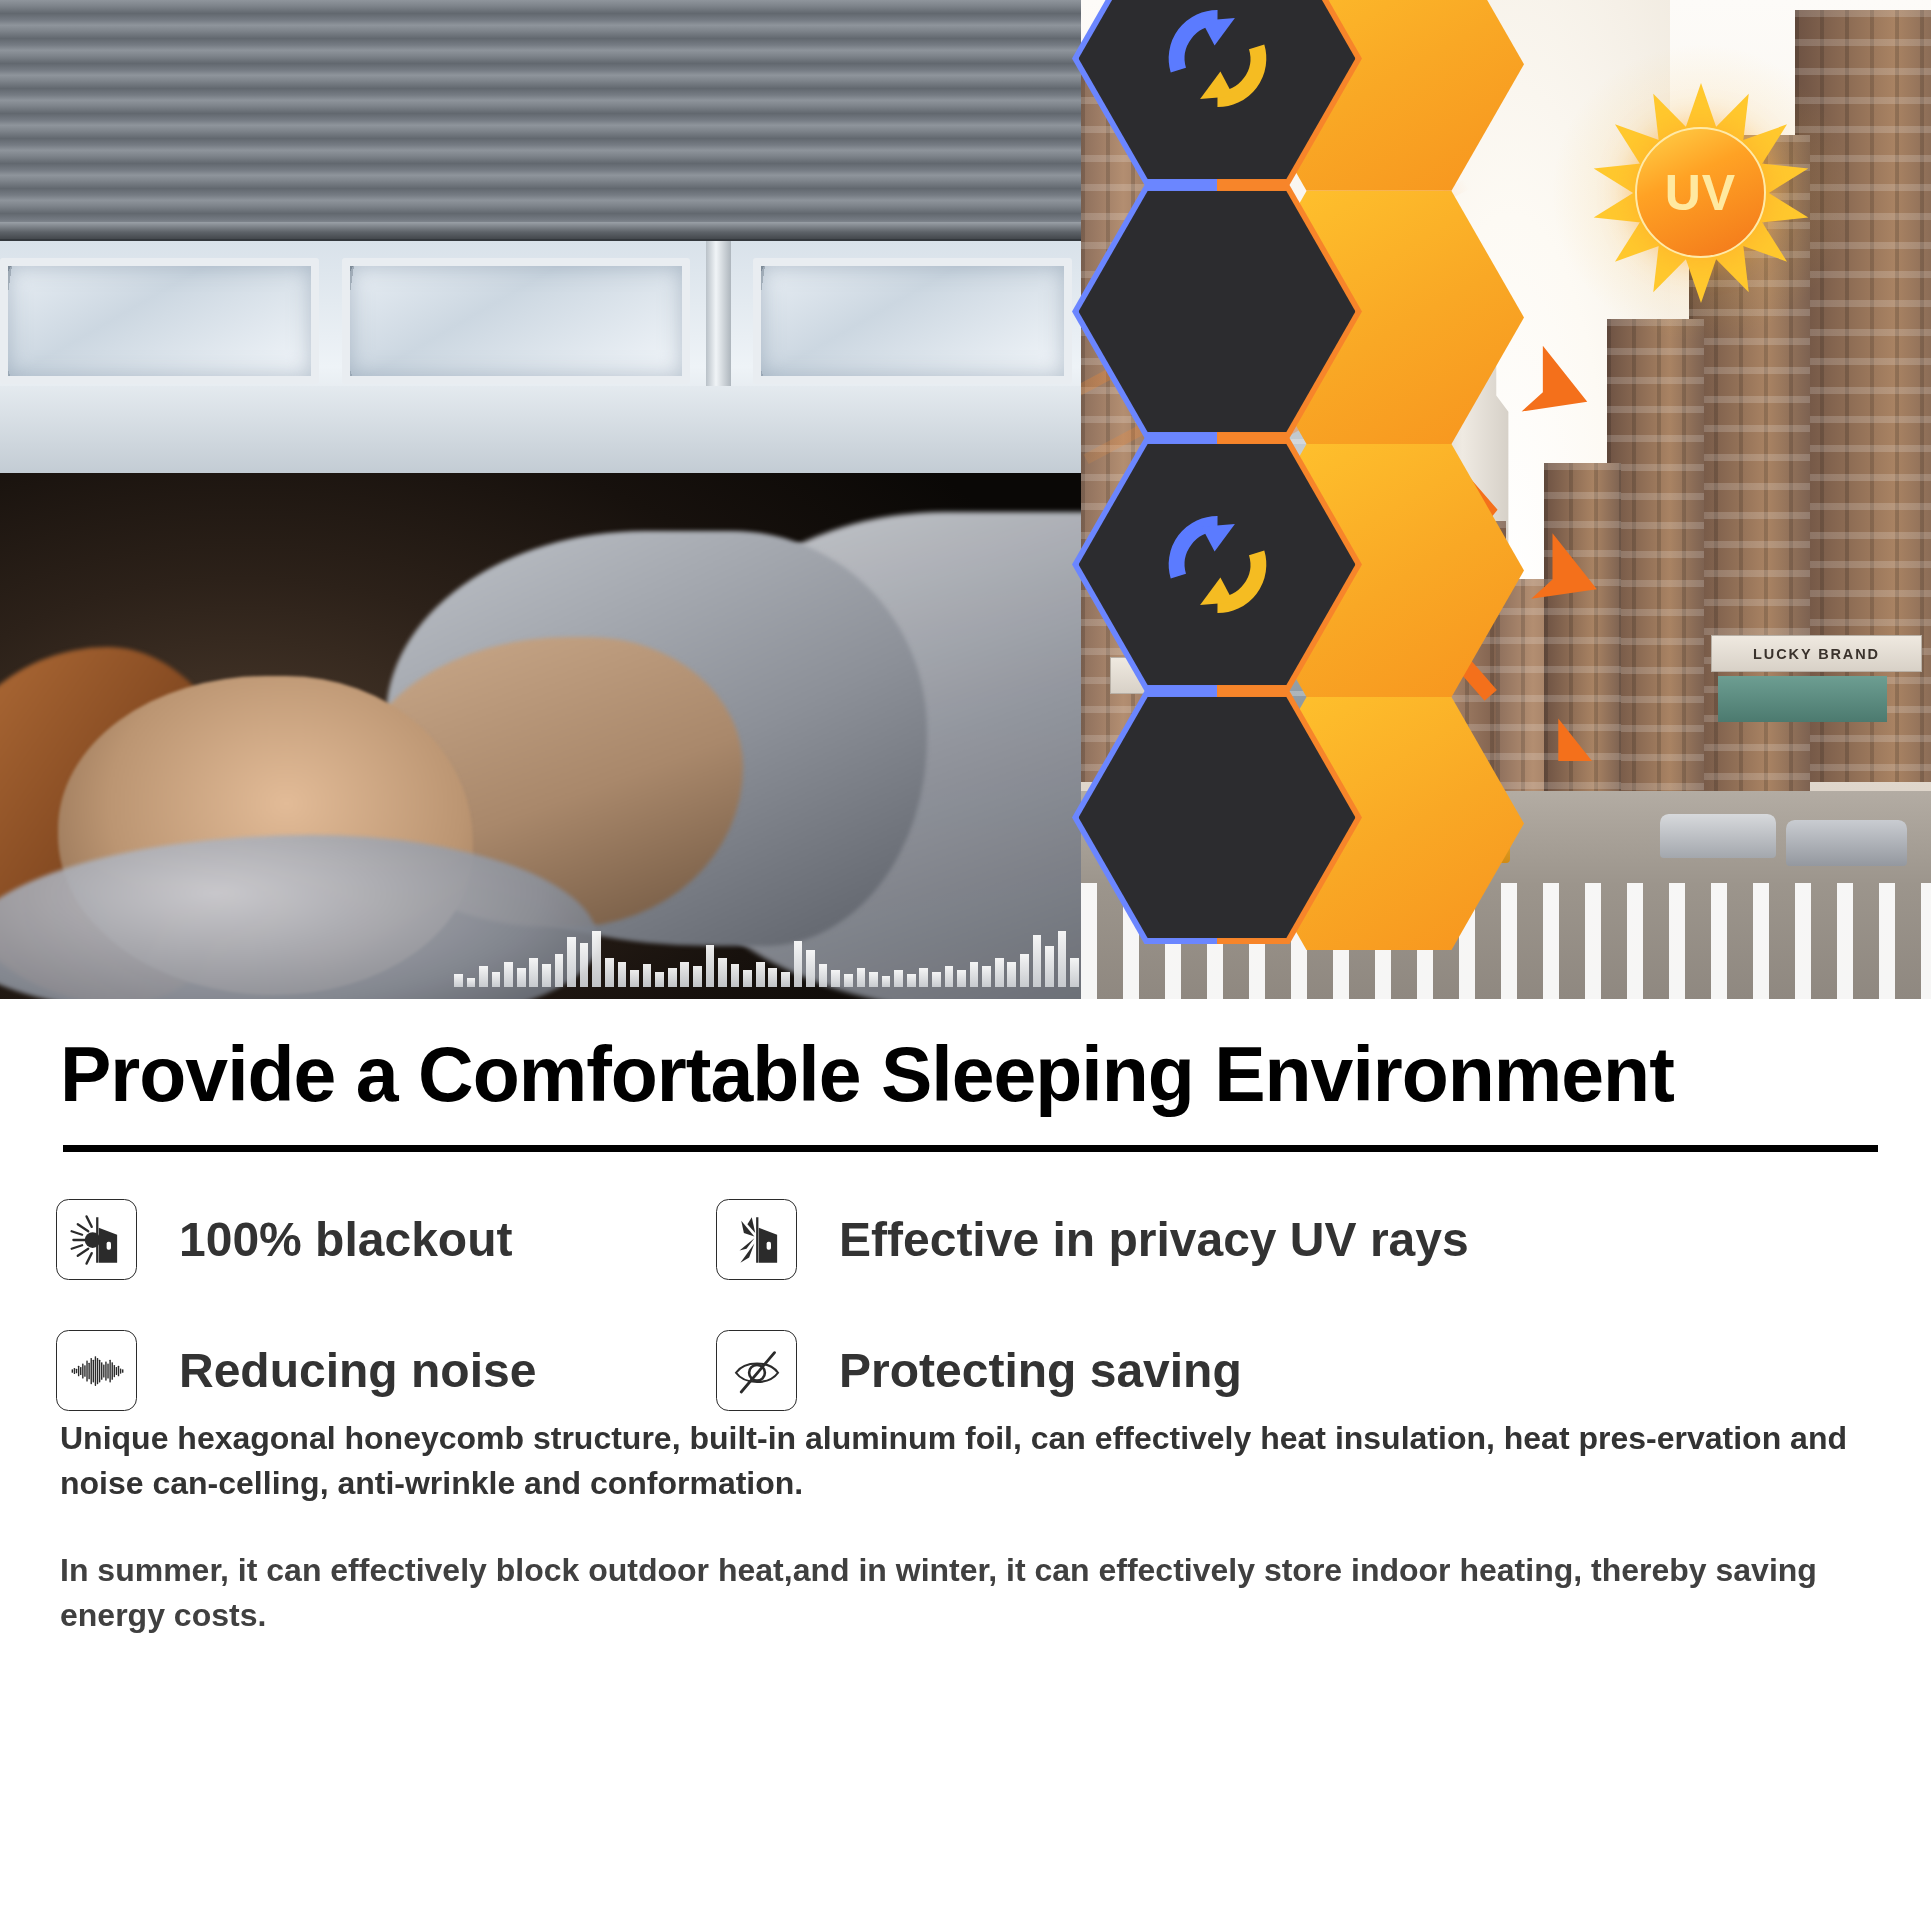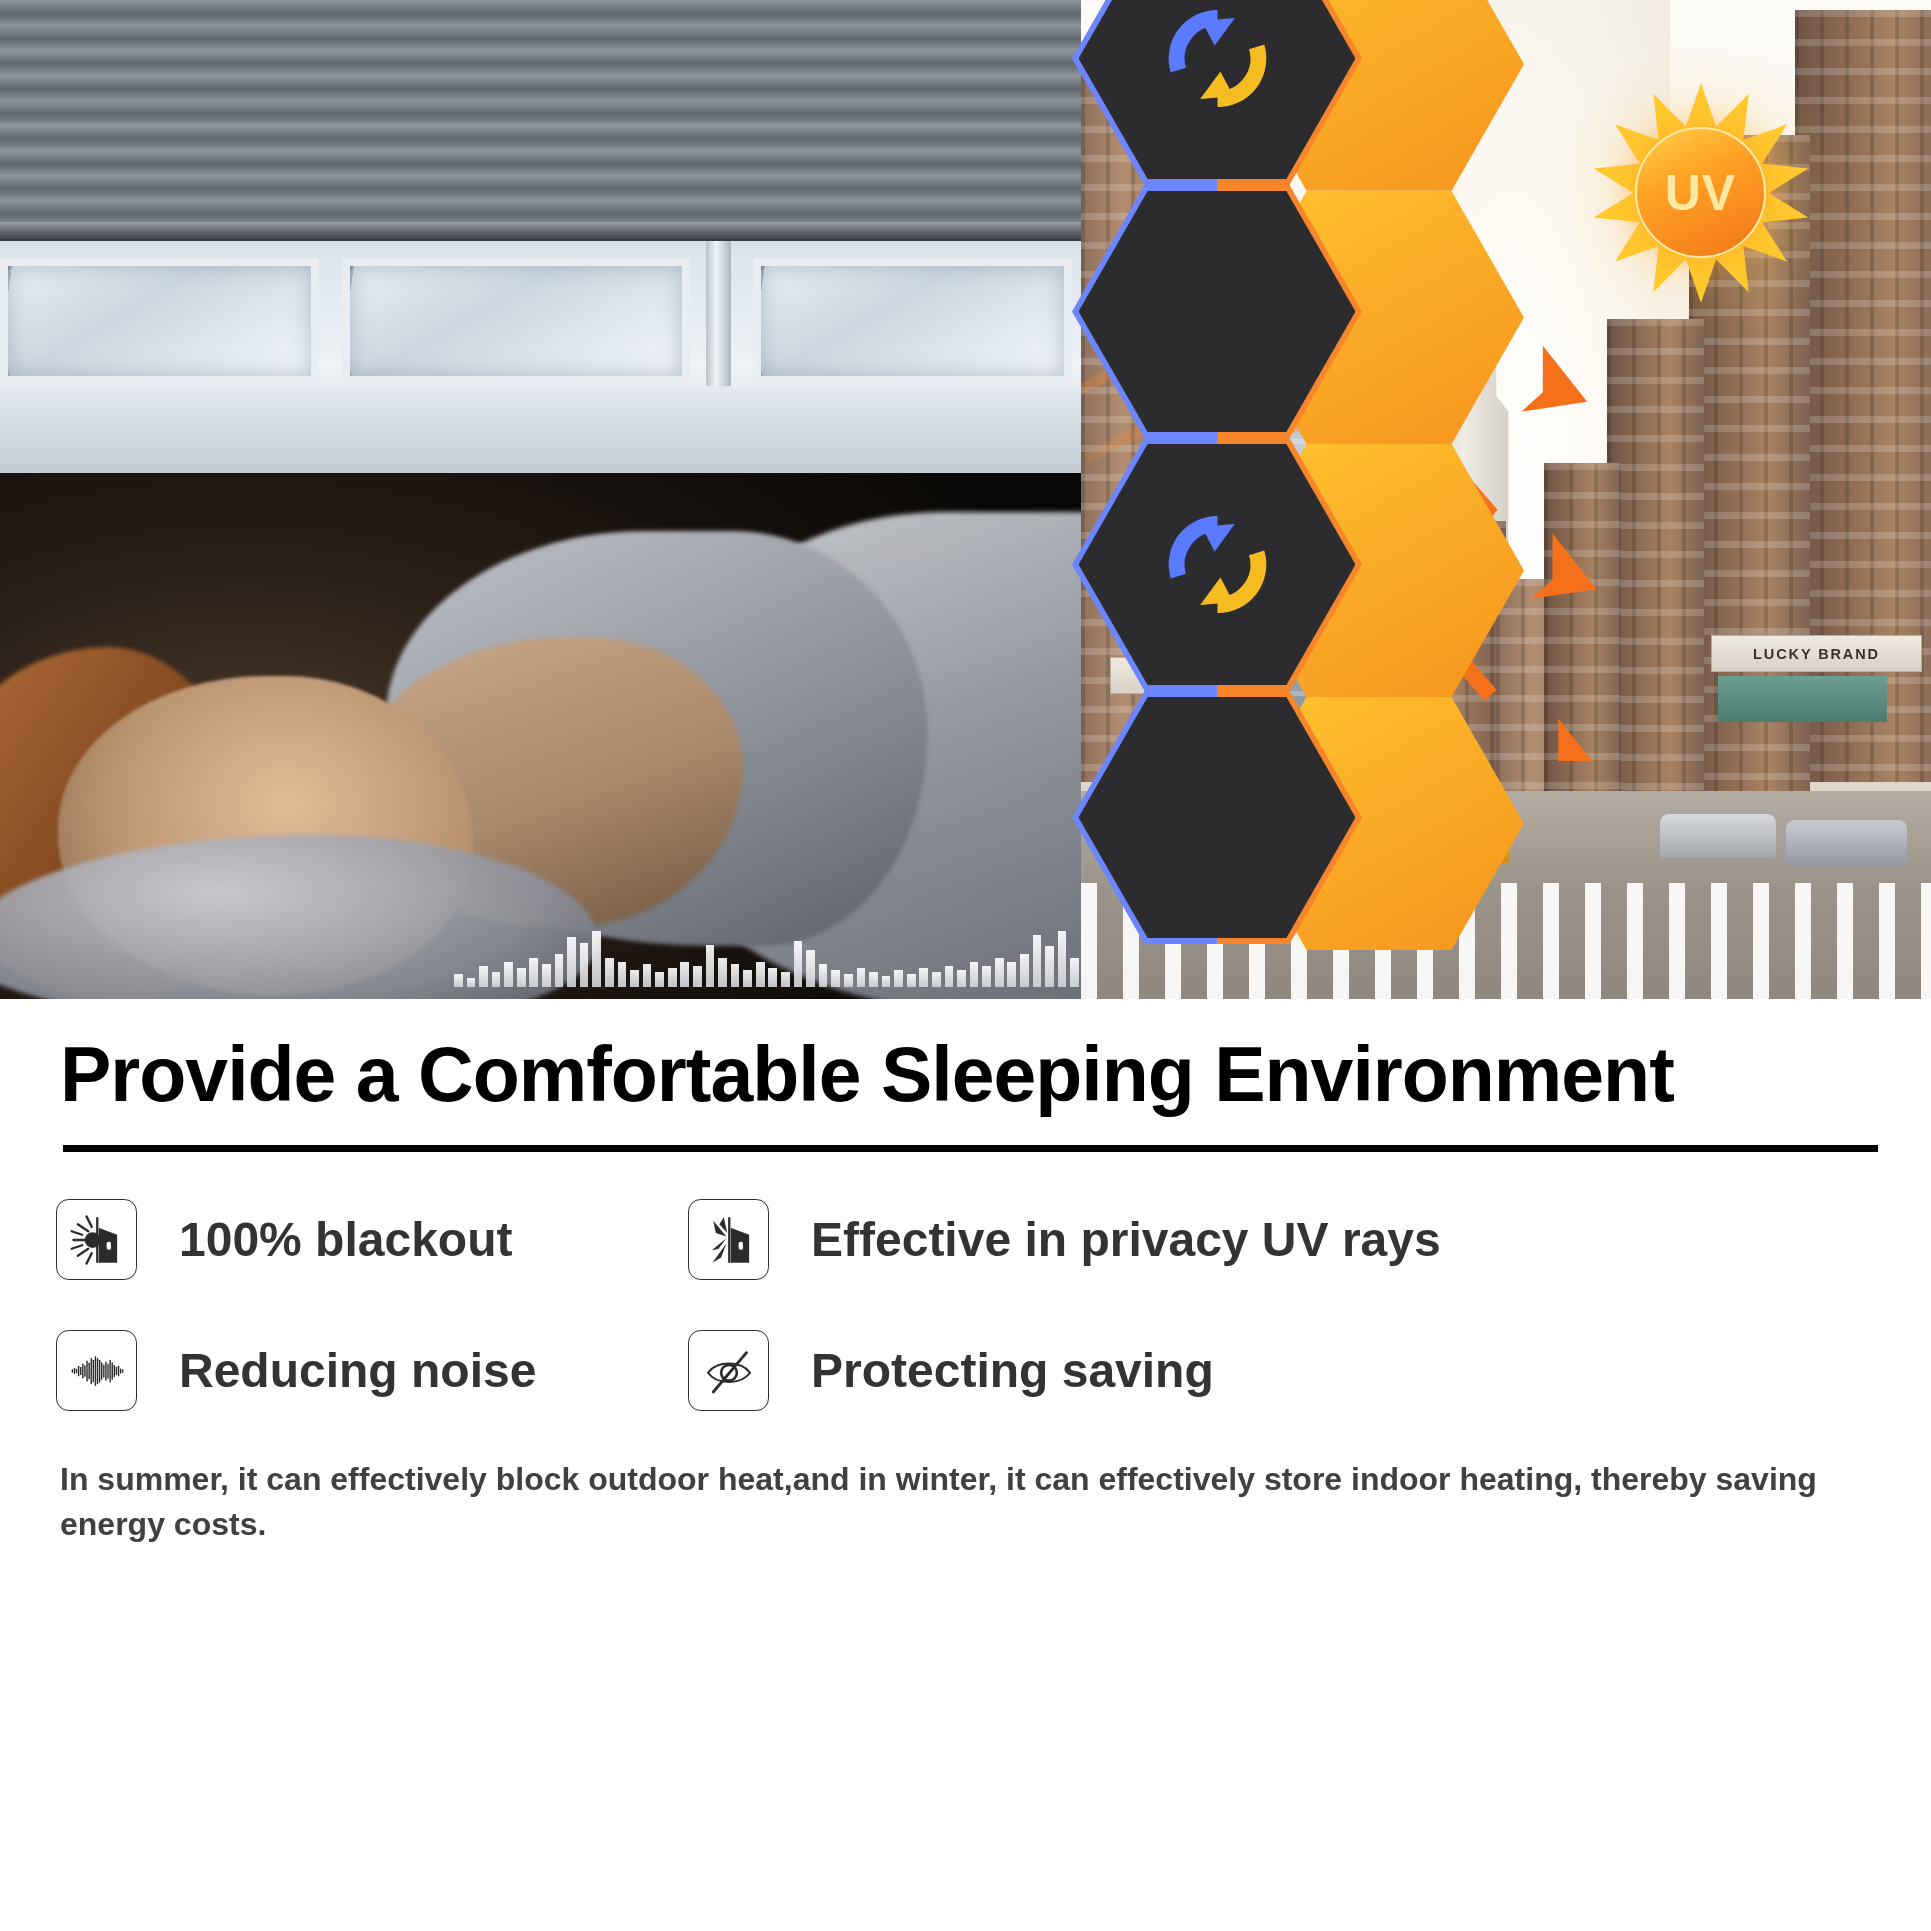--- a/index.html
+++ b/index.html
@@ -135,21 +135,21 @@
 
   
   .content{ position:absolute; left:0; top:999px; width:1931px; height:932px; background:#fff; }
 
   .title{ position:absolute; left:60px; top:31px; width:1825px;
           font-size:77px; font-weight:bold; color:#000; letter-spacing:-1px;
           white-space:nowrap; }
   .rule{ position:absolute; left:63px; top:146px; width:1815px; height:6.8px; background:#000; }
 
   .features{ position:absolute; left:56px; top:200px; width:1834px; }
-  .frow{ display:flex; }
+  .frow{ display:flex;gap:28px; }
   .fcell{ display:flex; align-items:center; }
   .fcell.c1{ width:632px; }
   .ficon{ width:81px; height:81px; border:1.9px solid #2b2b2b; border-radius:12.6px;
           background:#fff; display:flex; align-items:center; justify-content:center;
           flex:0 0 auto; }
   .flabel{ margin-left:42px; font-size:48px; font-weight:bold; color:#333;
            white-space:nowrap; }
 
   .body{ position:absolute; left:60px; top:417px; width:1815px; }
   .para{ font-size:32px; font-weight:bold; line-height:1.42; color:#3d3d3d; }
@@ -444,17 +444,18 @@
               <circle cx="32" cy="34" r="9" fill="none" stroke="#2b2b2b" stroke-width="3"></circle>
               <line x1="14" y1="56" x2="52" y2="11" stroke="#2b2b2b" stroke-width="3.2" stroke-linecap="round"></line>
             </svg>
           </div>
           <div class="flabel">Protecting saving</div>
         </div>
       </div>
     </div>
 
     <div class="body">
+      <p class="para p1">Unique hexagonal honeycomb structure, built-in aluminum foil, can effectively heat insulation, heat pres-ervation and noise can-celling, anti-wrinkle and conformation.</p>
       <p class="para p2">In summer, it can effectively block outdoor heat,and in winter, it can effectively store indoor heating, thereby saving energy costs.</p>
     </div>
   </div>
 </div>
 
 
 </body></html>

